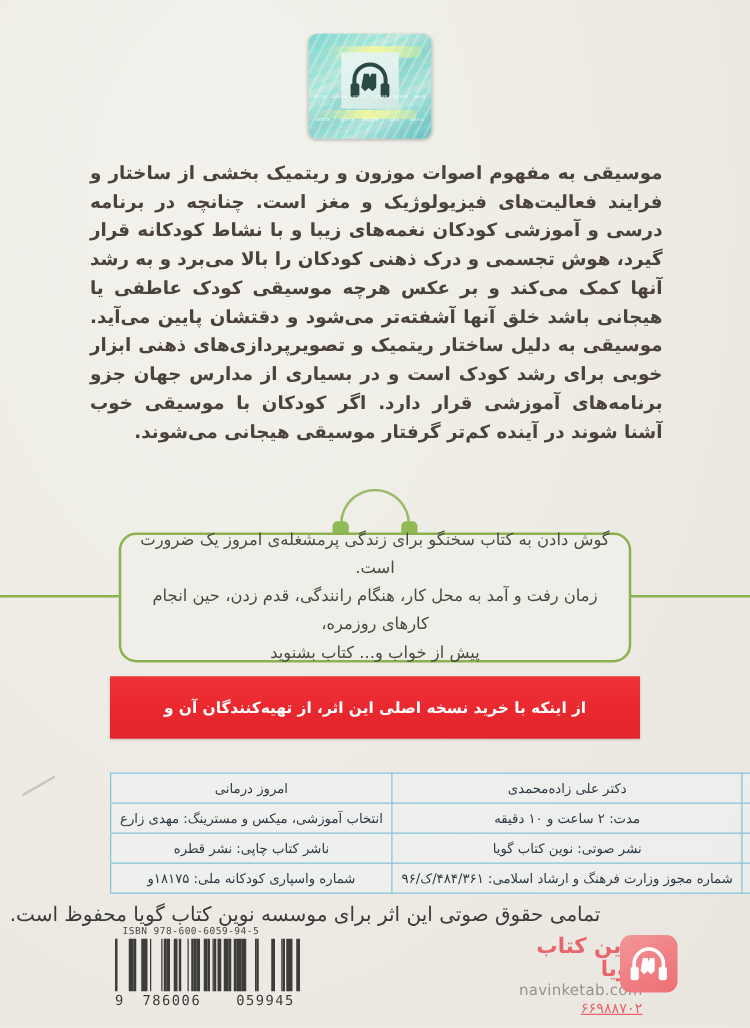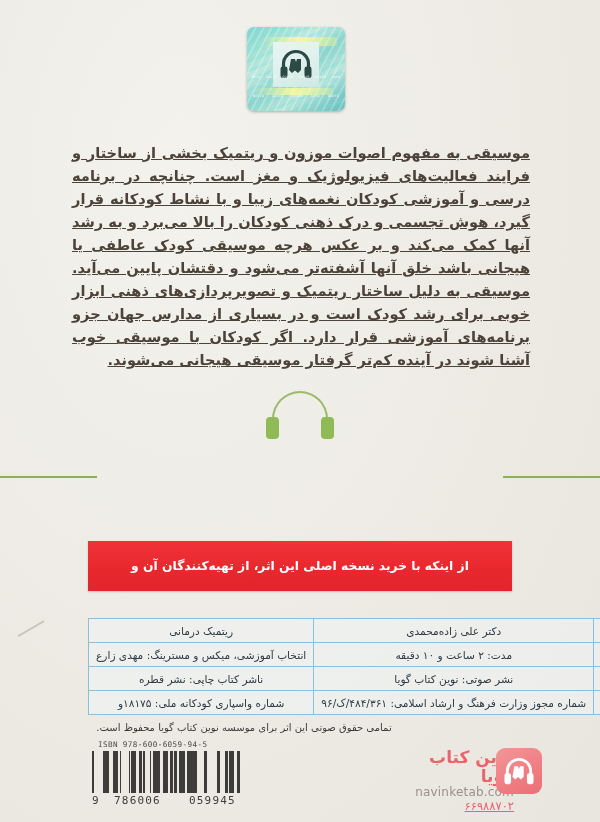--- a/index.html
+++ b/index.html
@@ -83,30 +83,29 @@
     font-family: "DejaVu Sans Mono", monospace;
   }
   .holo-micro.m1 { top: 57%; }
   .holo-micro.m2 { top: 80%; }
   .holo-micro.m3 { top: 66%; color: rgba(200,245,235,.8); }
 
   
   .intro {
     position: absolute;
     left: 72px;
-    top: 126px;
+    top: 112px;
     width: 458px;
     text-align: justify;
     text-align-last: right;
     color: #4b4239;
     font-size: 14.6px;
     line-height: 23.1px;
     font-weight: bold;
     font-family: "DejaVu Sans", "Liberation Sans", sans-serif;
-    text-decoration: underline;
   }
 
   
   .green-zone {
     position: absolute;
     left: 0;
     top: 388px;
     width: 600px;
     height: 148px;
   }
@@ -215,21 +214,21 @@
   .info-table tr td:first-child { border-right: none; }
   .info-table tr td:last-child  { border-left: none; }
 
   
   .copyright {
     position: absolute;
     left: 0;
     top: 722px;
     width: 488px;
     text-align: center;
-    font-size: 10px;
+    font-size: 16px;
     color: #3b3b39;
   }
 
   
   .barcode-block {
     position: absolute;
     left: 92px;
     top: 740px;
     width: 148px;
   }
@@ -402,34 +401,41 @@
   <p class="intro">موسیقی به مفهوم اصوات موزون و ریتمیک بخشی از ساختار و فرایند فعالیت‌های فیزیولوژیک و مغز است. چنانچه در برنامه درسی و آموزشی کودکان نغمه‌های زیبا و با نشاط کودکانه قرار گیرد، هوش تجسمی و درک ذهنی کودکان را بالا می‌برد و به رشد آنها کمک می‌کند و بر عکس هرچه موسیقی کودک عاطفی یا هیجانی باشد خلق آنها آشفته‌تر می‌شود و دقتشان پایین می‌آید. موسیقی به دلیل ساختار ریتمیک و تصویرپردازی‌های ذهنی ابزار خوبی برای رشد کودک است و در بسیاری از مدارس جهان جزو برنامه‌های آموزشی قرار دارد. اگر کودکان با موسیقی خوب آشنا شوند در آینده کم‌تر گرفتار موسیقی هیجانی می‌شوند.</p>
 
   <div class="green-zone">
     <div class="rule-left"></div>
     <div class="rule-right"></div>
     <div class="headphone">
       <div class="hp-band"></div>
       <div class="hp-cup l"></div>
       <div class="hp-cup r"></div>
     </div>
+    <div class="green-box">
+      <div class="green-text">
+        <div>گوش دادن به کتاب سخنگو برای زندگی پرمشغله‌ی امروز یک ضرورت است.</div>
+        <div>زمان رفت و آمد به محل کار، هنگام رانندگی، قدم زدن، حین انجام کارهای روزمره،</div>
+        <div>پیش از خواب و... کتاب بشنوید</div>
+      </div>
+    </div>
   </div>
 
   <div class="red-banner">
     <div class="rb-text">
       <div>از اینکه با خرید نسخه اصلی این اثر، از تهیه‌کنندگان آن و</div>
     </div>
   </div>
 
   <table class="info-table">
     <tbody>
       <tr>
         <td>با صدای: مهسا ملک‌مرزیان</td>
         <td>دکتر علی زاده‌محمدی</td>
-        <td>ریتمیک درمانی</td>
+        <td>امروز درمانی</td>
       </tr>
       <tr>
         <td>قالب بندی: MP3</td>
         <td>مدت: ۲ ساعت و ۱۰ دقیقه</td>
         <td>انتخاب آموزشی، میکس و مسترینگ: مهدی زارع</td>
       </tr>
       <tr>
         <td></td>
         <td>نشر صوتی: نوین کتاب گویا</td>
         <td>ناشر کتاب چاپی: نشر قطره</td>

